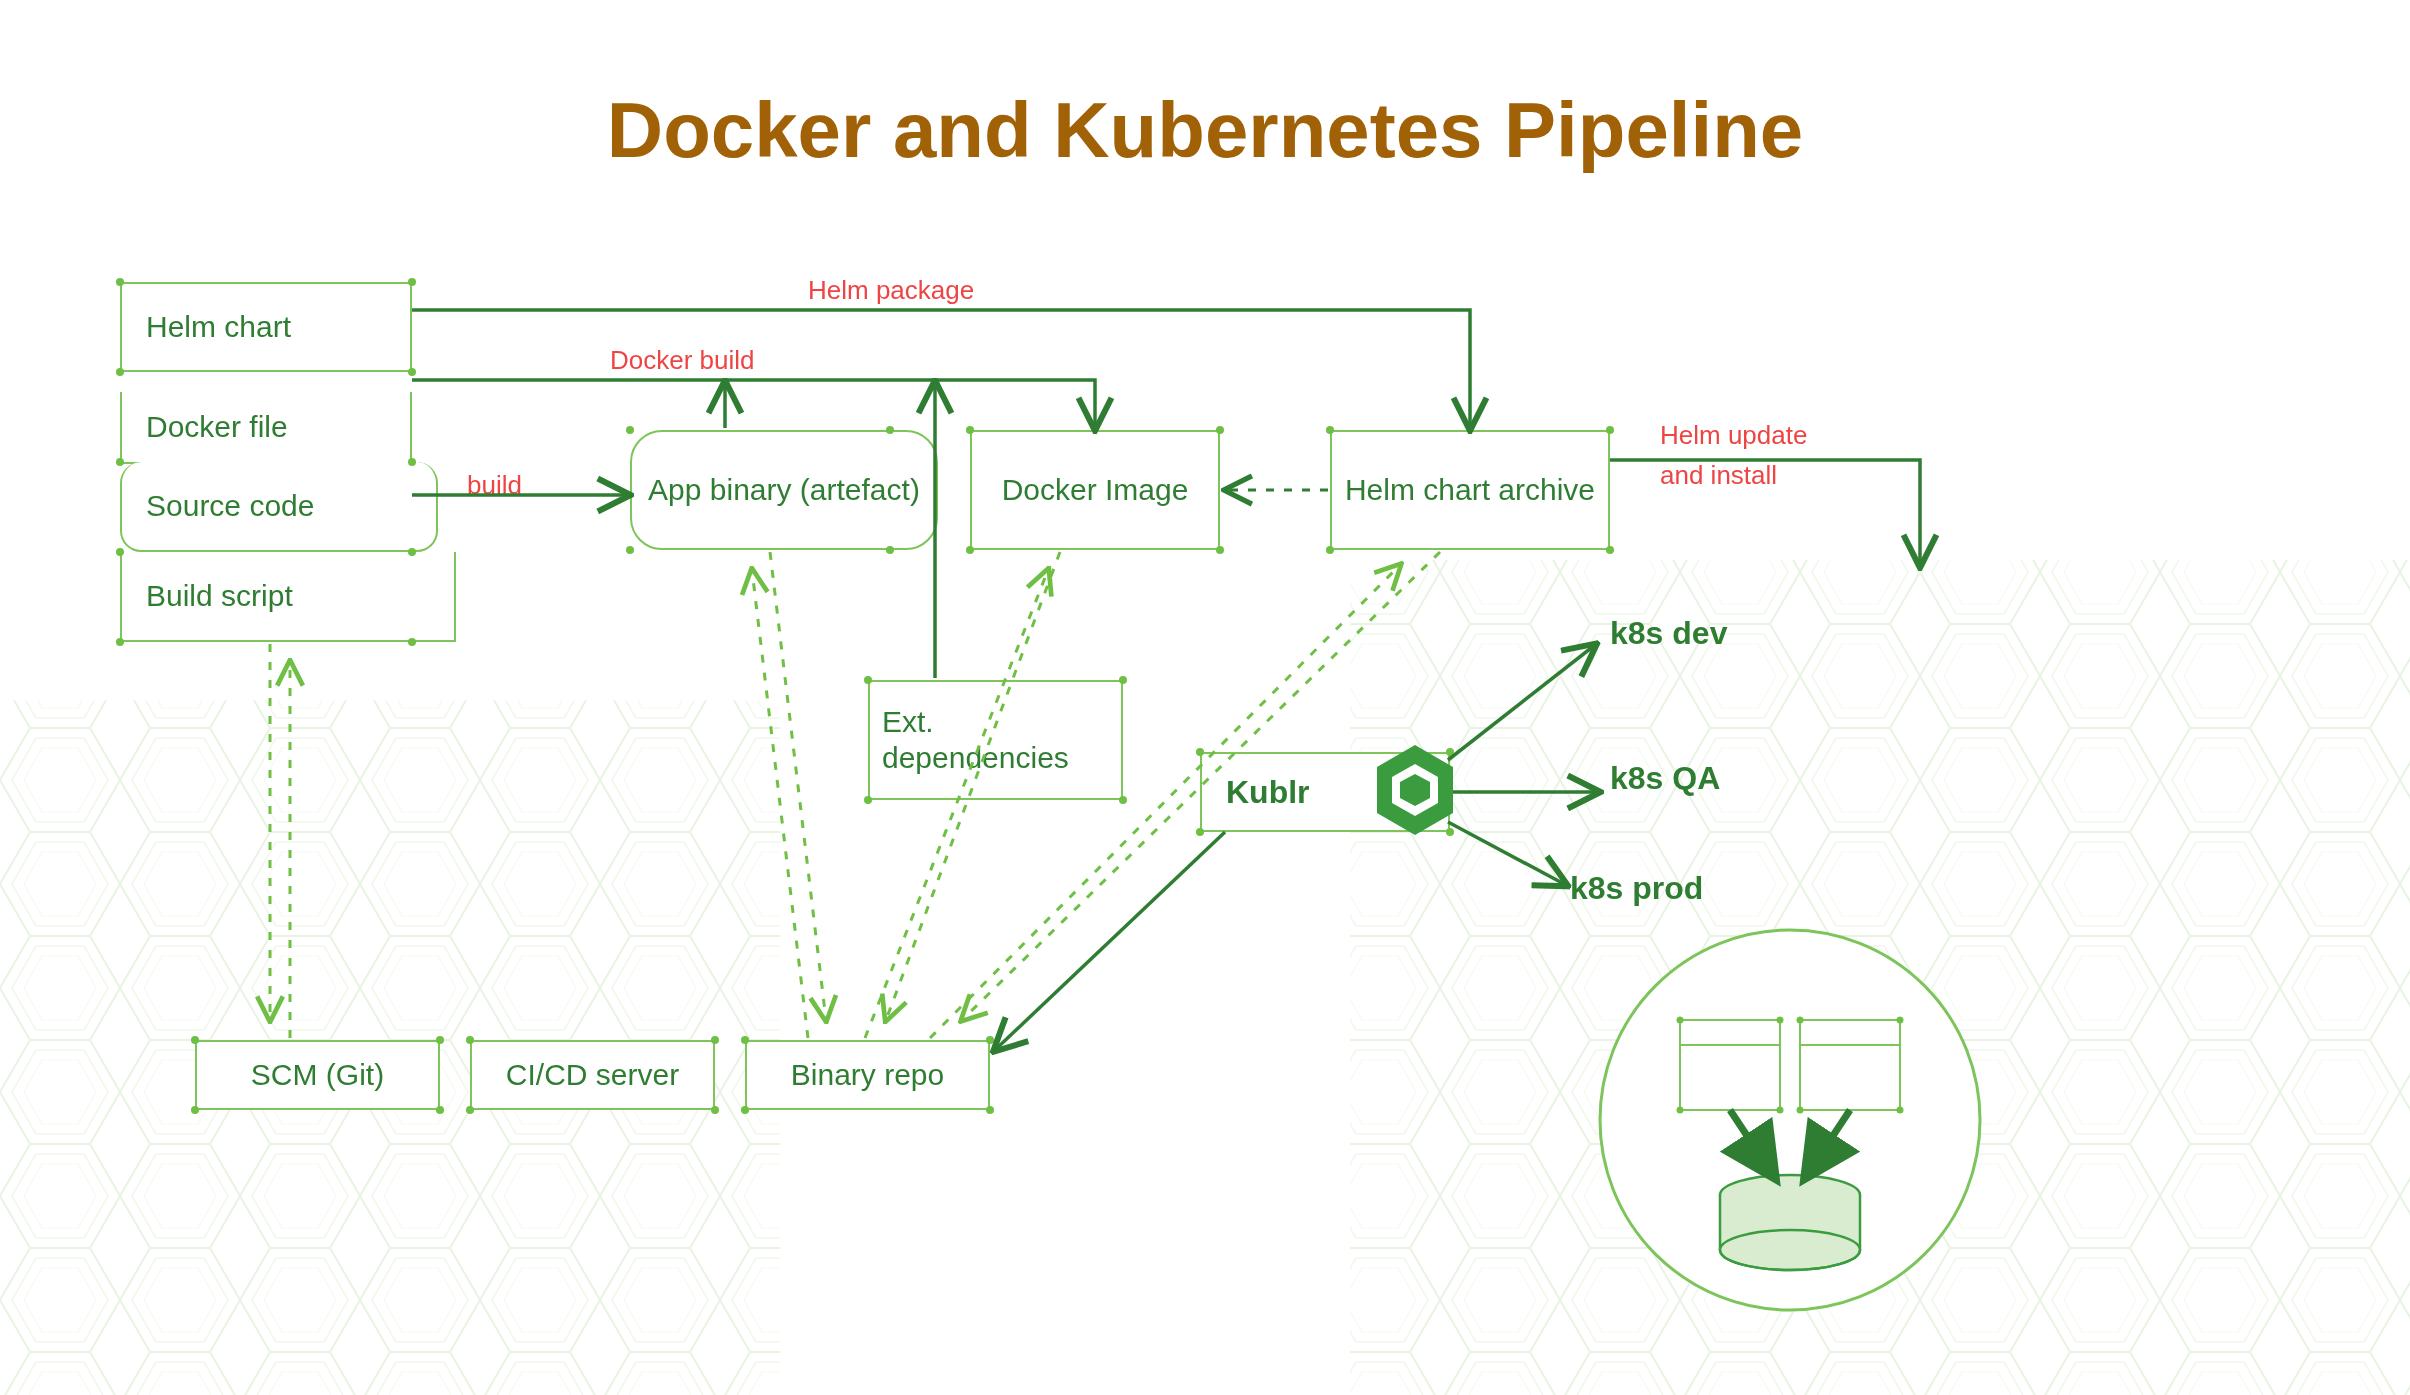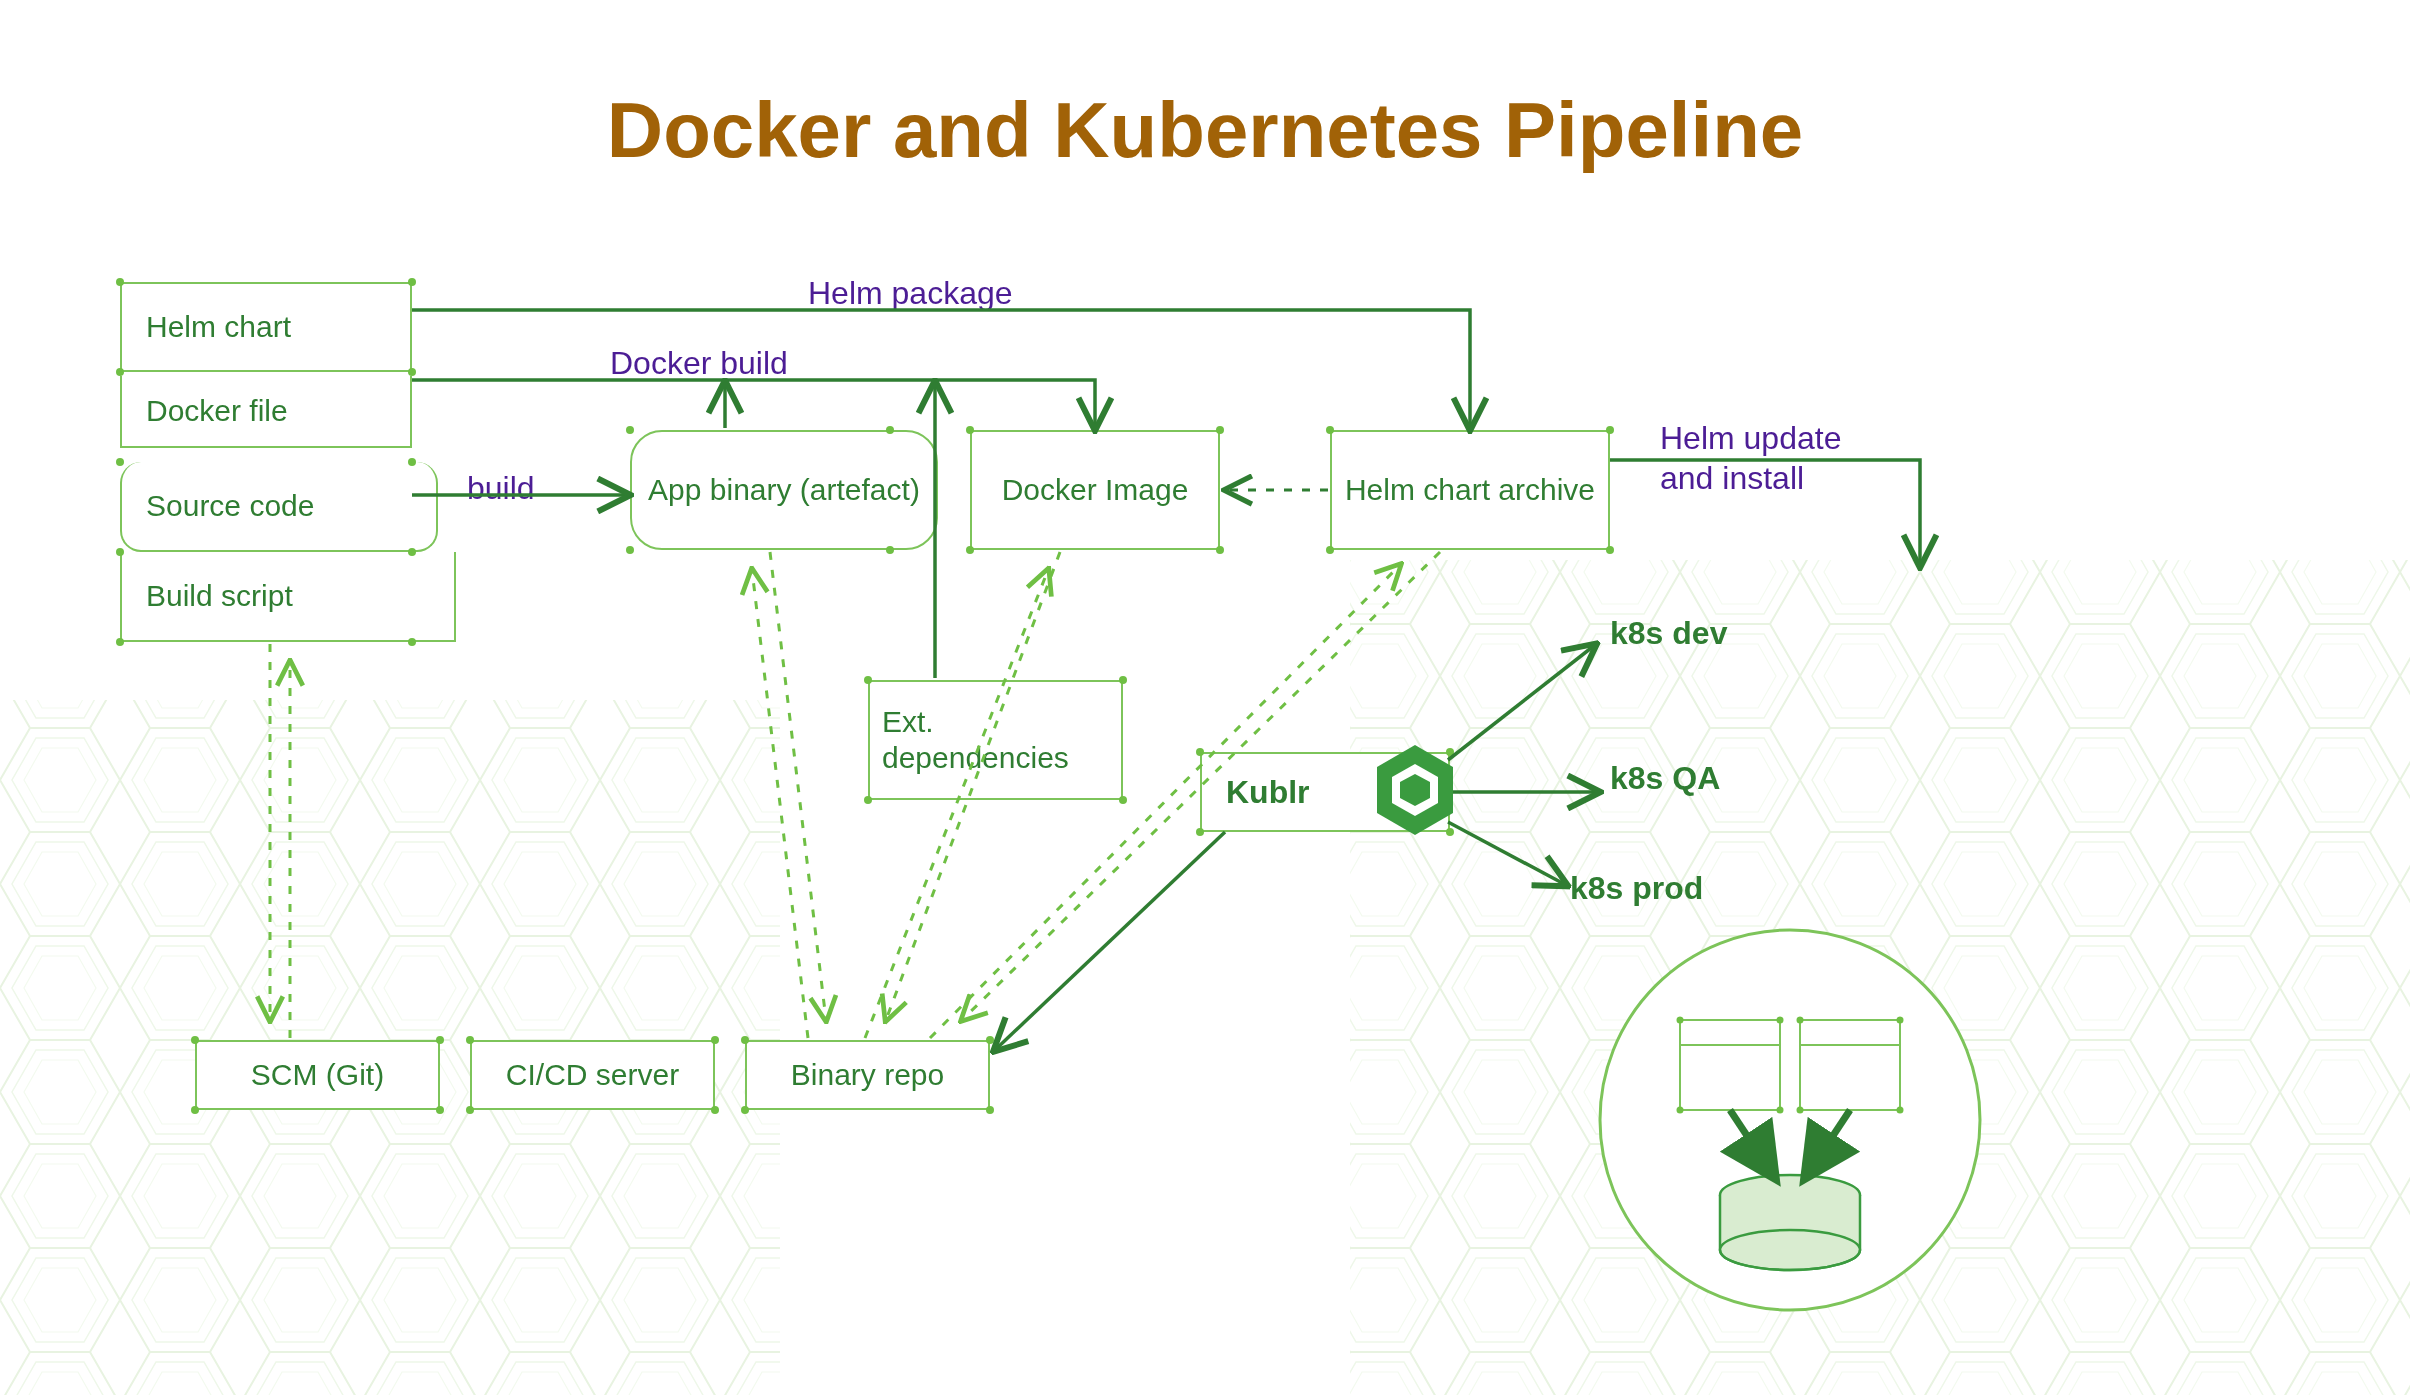--- a/index.html
+++ b/index.html
@@ -41,22 +41,22 @@
     padding: 6px 12px;
   }
   .box.left-align { justify-content: flex-start; padding-left: 24px; }
   .stack-cell {
     border-top-width: 0;
   }
   .stack-cell.first { border-top-width: 2px; }
   .dot { position:absolute; width:8px; height:8px; border-radius:50%; background:#6fbf44; }
   .edgelabel {
     position:absolute;
-    color:#4c1d95;
-    font-size:32px;
+    color:#ef4444;
+    font-size:26px;
     background: transparent;
   }
   .k8s-label {
     position:absolute;
     color:#2f7d32;
     font-weight:700;
     font-size:32px;
   }
   .kublr-label {
     position:absolute;
@@ -91,21 +91,21 @@
     </defs>
     <rect x="-140" y="700" width="920" height="700" fill="url(#hexbg)"></rect>
     <rect x="1350" y="560" width="1100" height="850" fill="url(#hexbg)"></rect>
   </svg>
 
   <div class="title">Docker and Kubernetes Pipeline</div>
 
   <div class="box left-align stack-cell first" style="left:120px; top:282px; width:292px; height:90px;">
       <span>Helm chart</span>
     </div>
-  <div class="box left-align stack-cell" style="left:120px; top:376px; width:292px; height:72px;">
+  <div class="box left-align stack-cell" style="left:120px; top:392px; width:292px; height:72px;">
       <span>Docker file</span>
     </div>
   <div class="box left-align stack-cell" style="left:120px; top:462px; width:318px; height:90px;border-radius:21px;">
       <span>Source code</span>
     </div>
   <div class="box left-align stack-cell" style="left:120px; top:552px; width:336px; height:90px;">
       <span>Build script</span>
     </div>
 
   <div class="dot" style="left:116px; top:278px;"></div>

